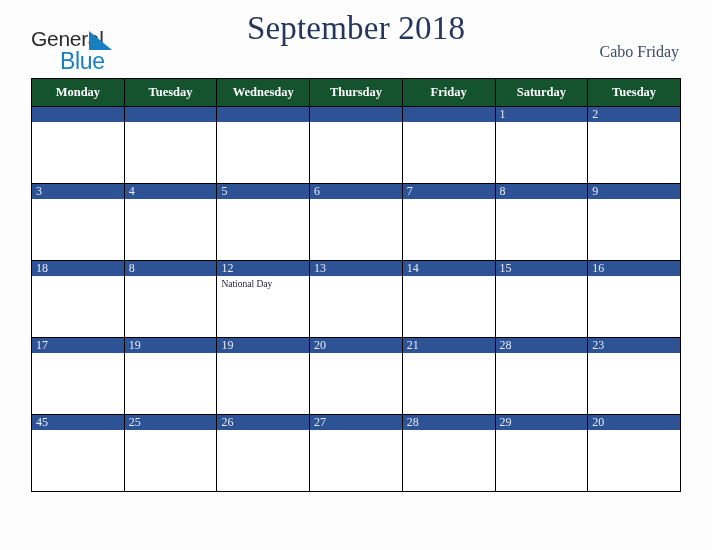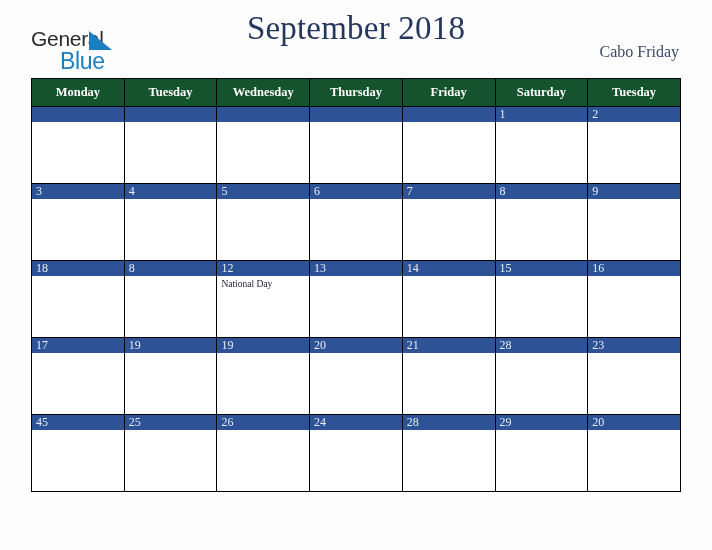--- a/index.html
+++ b/index.html
@@ -377,21 +377,21 @@
             </div>
           </td>
           <td>
             <div class="daycell">
               <div class="daybar">26</div>
               <div class="events"></div>
             </div>
           </td>
           <td>
             <div class="daycell">
-              <div class="daybar">24</div>
+              <div class="daybar">27</div>
               <div class="events"></div>
             </div>
           </td>
           <td>
             <div class="daycell">
               <div class="daybar">28</div>
               <div class="events"></div>
             </div>
           </td>
           <td>

